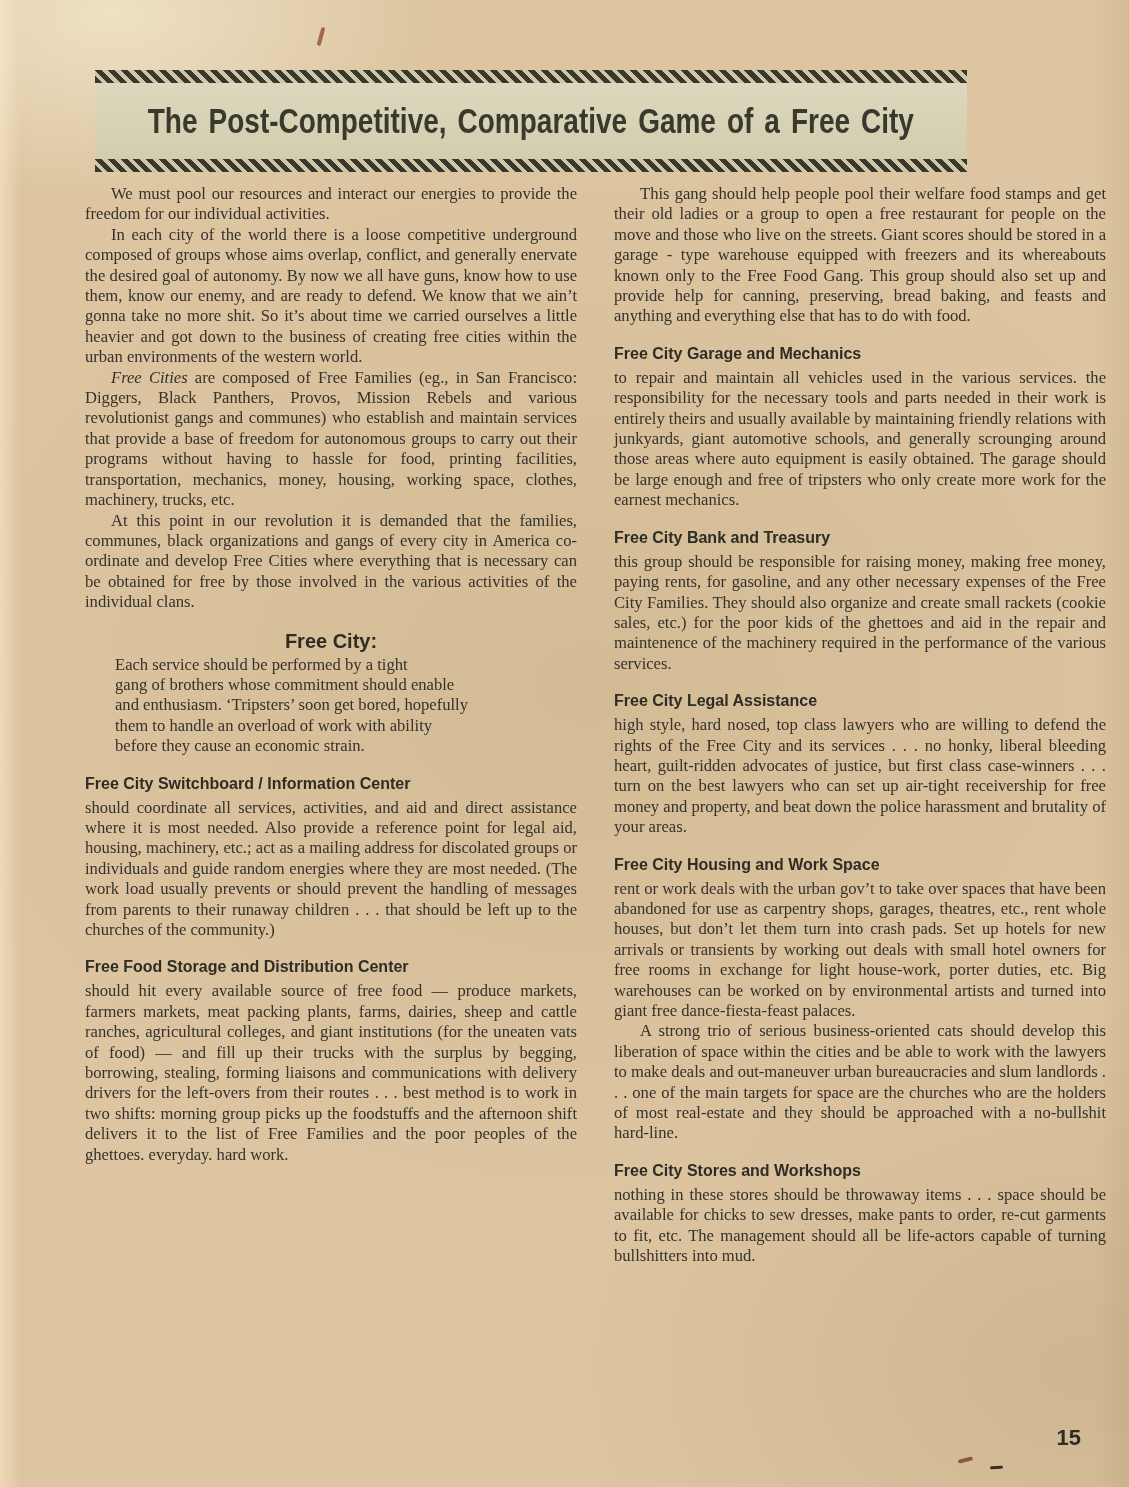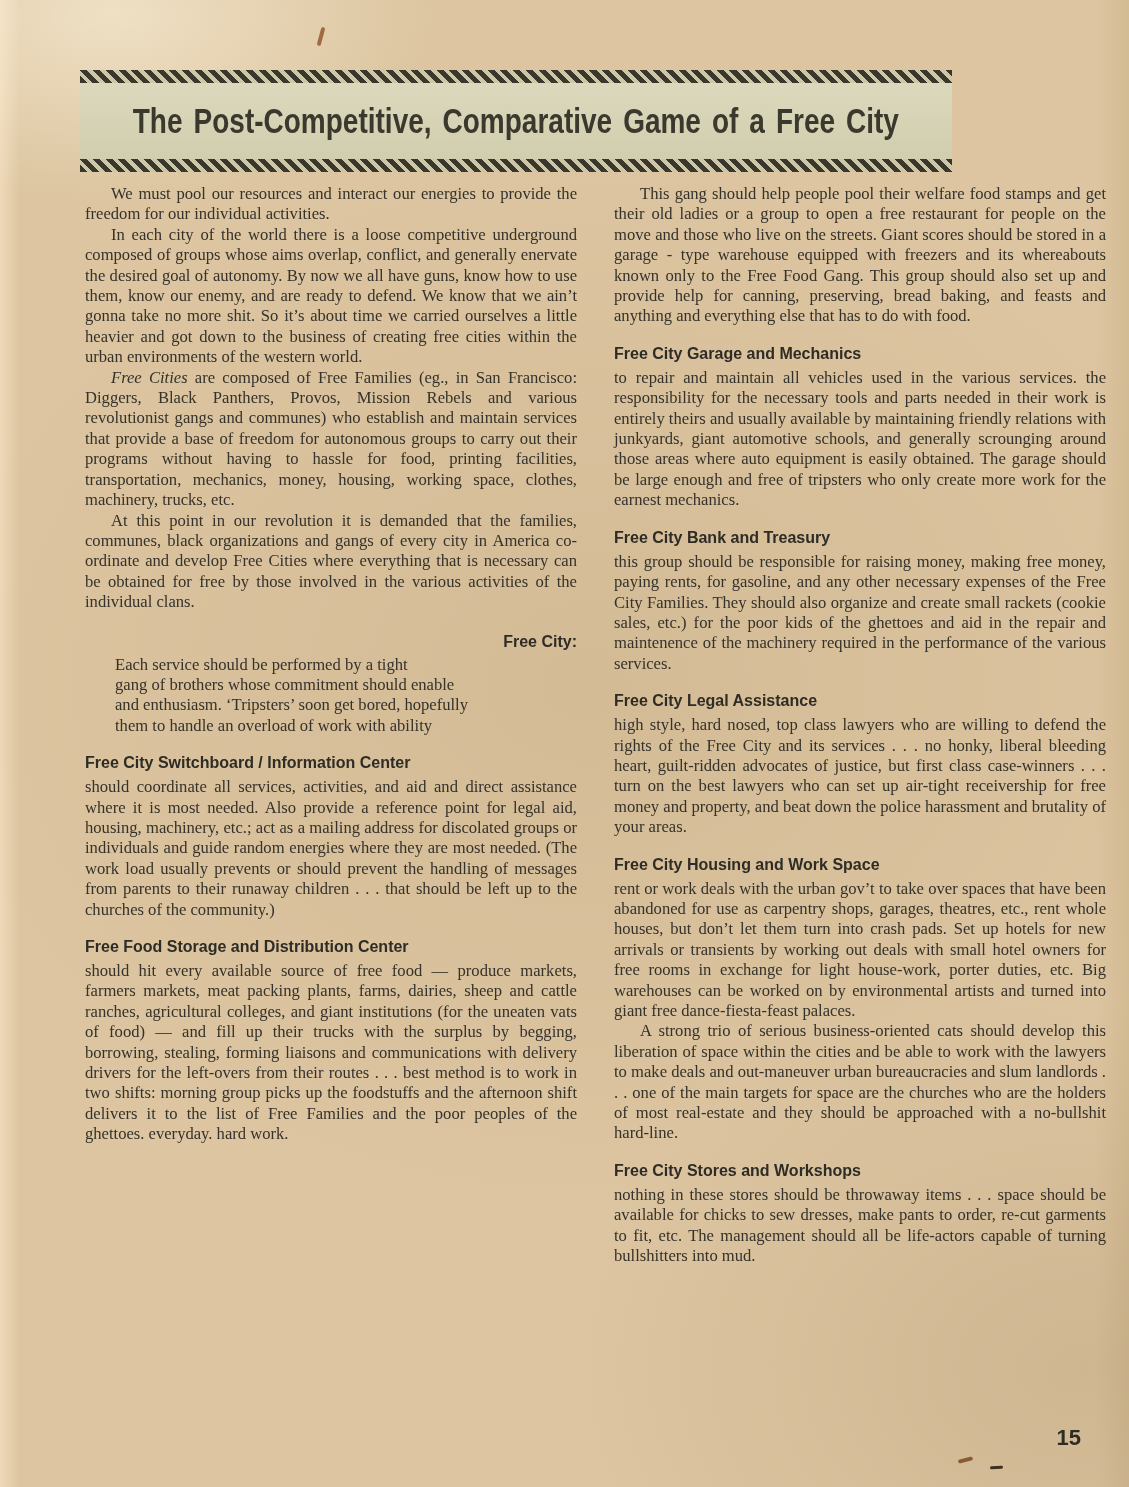--- a/index.html
+++ b/index.html
@@ -14,21 +14,21 @@
     position:absolute; inset:0;
     background:
       radial-gradient(ellipse 520px 300px at 10% 1%, rgba(255,246,226,0.55), rgba(255,246,226,0) 62%),
       radial-gradient(ellipse 900px 720px at 52% 46%, rgba(128,98,58,0.10), rgba(128,98,58,0) 75%),
       radial-gradient(ellipse 720px 520px at 96% 92%, rgba(112,82,46,0.13), rgba(112,82,46,0) 72%),
       linear-gradient(90deg, #eed9b8 0px, #dcc5a0 20px, #dcc5a0 97%, #d3bb94 100%),
       #dcc5a0;
     color:#35322b;
   }
   .banner{
-    position:absolute; left:80px; top:70px; width:872px; height:102px;
+    position:absolute; left:95px; top:70px; width:872px; height:102px;
     background:repeating-linear-gradient(45deg, #3a372c 0px, #3a372c 5px, #cdc7a8 5px, #cdc7a8 9px);
     padding:13px 0;
   }
   .banner-inner{
     width:100%; height:100%;
     background:linear-gradient(180deg,#dcd8bd,#d1ceae);
     display:flex; align-items:center; justify-content:center;
   }
   .banner h1{
     font-family:"Liberation Sans", sans-serif;
@@ -45,22 +45,22 @@
   .col p{ margin:0; }
   p.ind{ text-indent:26px; }
   .italic{ font-style:italic; }
   .sec-h{
     font-family:"Liberation Sans", sans-serif; font-weight:bold;
     font-size:16px; line-height:23px; color:#2e2c25;
     margin-top:15px; margin-bottom:3px; text-align:left;
   }
   .free-city-h{
     font-family:"Liberation Sans", sans-serif; font-weight:bold;
-    font-size:16px; line-height:23px; color:#2e2c25;
-    margin-top:17px; margin-bottom:2px; text-align:right;
+    font-size:20px; line-height:23px; color:#2e2c25;
+    margin-top:17px; margin-bottom:2px; text-align:center;
   }
   .outline{ margin-left:30px; text-align:left; }
   .outline-line{ white-space:nowrap; }
   .page-number{
     position:absolute; right:48px; bottom:36px;
     font-family:"Liberation Sans", sans-serif; font-weight:bold;
     font-size:22px; color:#2e2c25;
   }
   .blemish-top{
     position:absolute; left:319px; top:27px; width:4px; height:19px;
@@ -95,20 +95,21 @@
       <p class="ind">In each city of the world there is a loose competitive underground composed of groups whose aims overlap, conflict, and generally enervate the desired goal of autonomy. By now we all have guns, know how to use them, know our enemy, and are ready to defend. We know that we ain’t gonna take no more shit. So it’s about time we carried ourselves a little heavier and got down to the business of creating free cities within the urban environments of the western world.</p>
       <p class="ind"><span class="italic">Free Cities</span><span> are composed of Free Families (eg., in San Francisco: Diggers, Black Panthers, Provos, Mission Rebels and various revolutionist gangs and communes) who establish and maintain services that provide a base of freedom for autonomous groups to carry out their programs without having to hassle for food, printing facilities, transportation, mechanics, money, housing, working space, clothes, machinery, trucks, etc.</span></p>
       <p class="ind">At this point in our revolution it is demanded that the families, communes, black organizations and gangs of every city in America co-ordinate and develop Free Cities where everything that is necessary can be obtained for free by those involved in the various activities of the individual clans.</p>
 
       <h2 class="free-city-h">Free City:</h2>
       <div class="outline">
         <div class="outline-line">Each service should be performed by a tight</div>
         <div class="outline-line">gang of brothers whose commitment should enable</div>
         <div class="outline-line">and enthusiasm. ‘Tripsters’ soon get bored, hopefully</div>
         <div class="outline-line">them to handle an overload of work with ability</div>
+        <div class="outline-line">before they cause an economic strain.</div>
       </div>
 
       <h2 class="sec-h">Free City Switchboard / Information Center</h2>
       <p>should coordinate all services, activities, and aid and direct assistance where it is most needed. Also provide a reference point for legal aid, housing, machinery, etc.; act as a mailing address for discolated groups or individuals and guide random energies where they are most needed. (The work load usually prevents or should prevent the handling of messages from parents to their runaway children . . . that should be left up to the churches of the community.)</p>
 
       <h2 class="sec-h">Free Food Storage and Distribution Center</h2>
       <p>should hit every available source of free food — produce markets, farmers markets, meat packing plants, farms, dairies, sheep and cattle ranches, agricultural colleges, and giant institutions (for the uneaten vats of food) — and fill up their trucks with the surplus by begging, borrowing, stealing, forming liaisons and communications with delivery drivers for the left-overs from their routes . . . best method is to work in two shifts: morning group picks up the foodstuffs and the afternoon shift delivers it to the list of Free Families and the poor peoples of the ghettoes. everyday. hard work.</p>
     </div>
 
     <div class="col">

